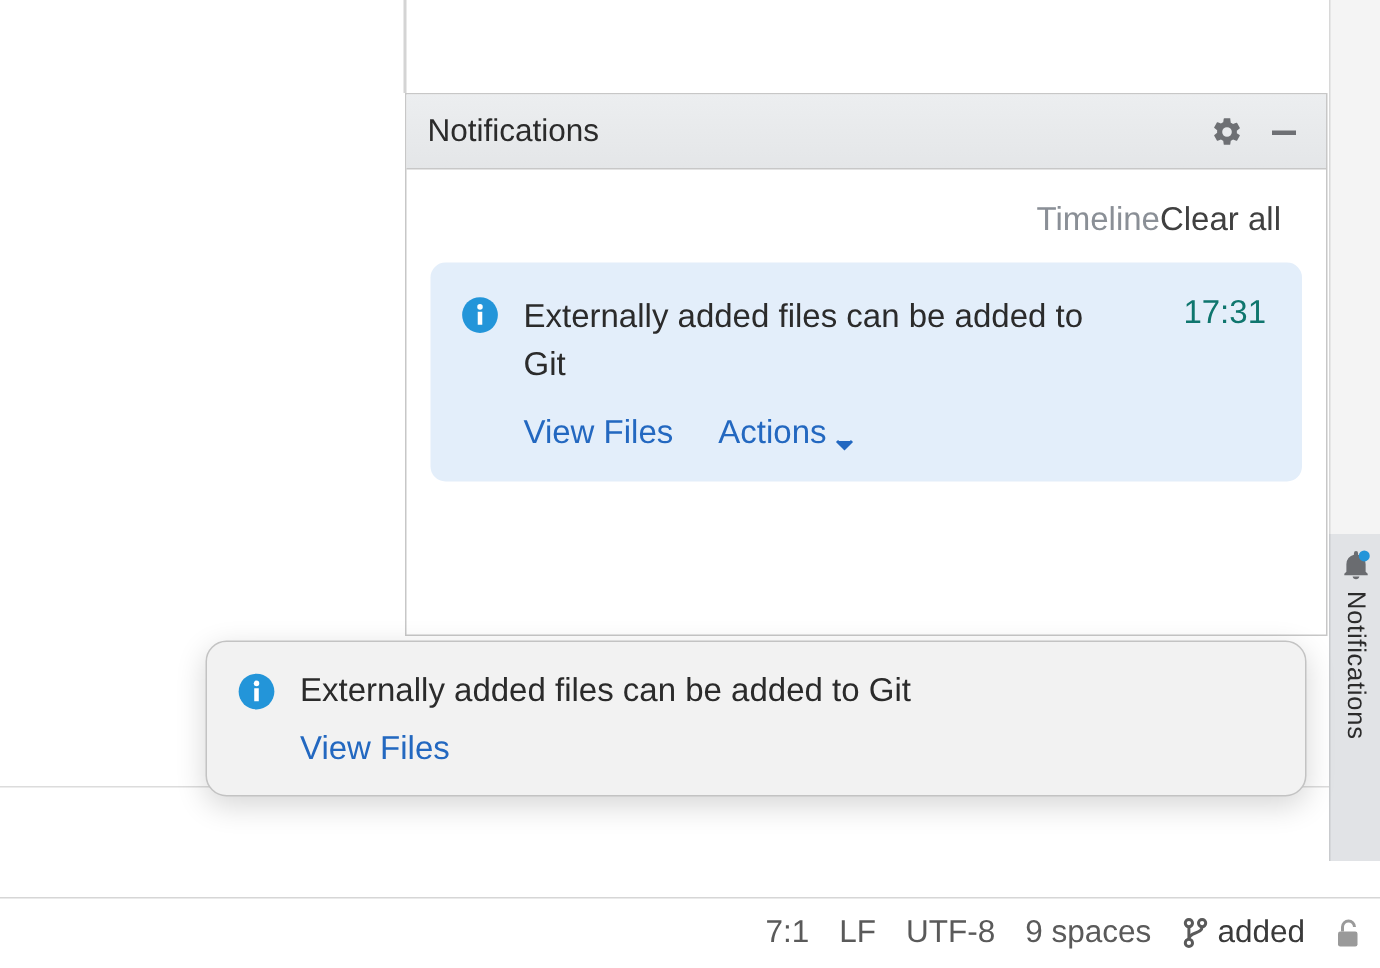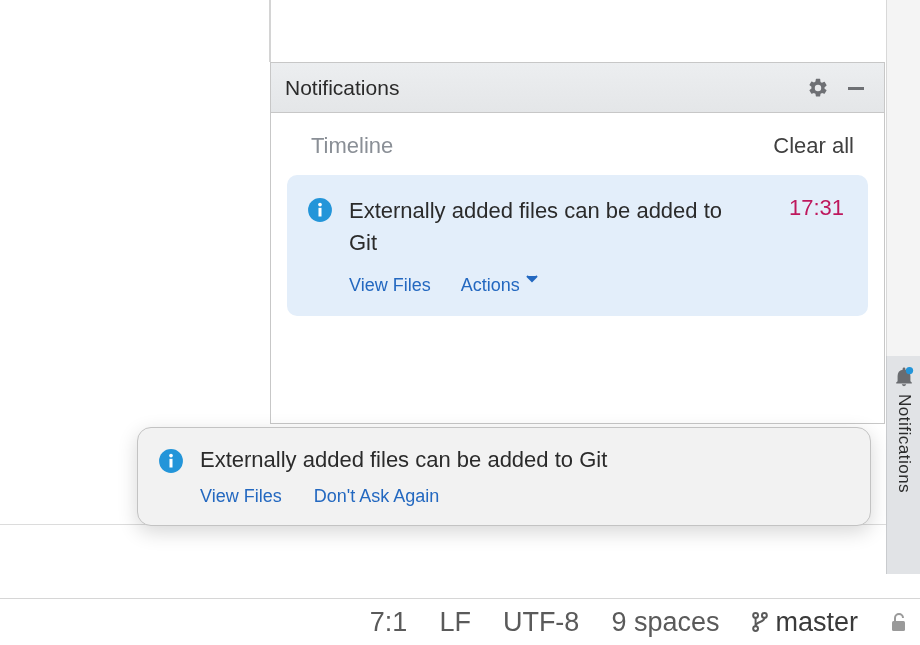--- a/index.html
+++ b/index.html
@@ -72,20 +72,21 @@
 
   .timeline-row {
     display: flex;
     align-items: center;
     padding: 0 16px 16px 26px;
   }
   .timeline-label {
     flex: 1;
     font-size: 22px;
     color: #8a8f96;
+    text-align: right;
   }
   .clear-all {
     font-size: 22px;
     color: #404040;
     cursor: pointer;
   }
 
   .notif-card {
     background: #e3eefa;
     border-radius: 10px;
@@ -105,38 +106,38 @@
   }
   .info-icon svg { display: block; }
   .notif-text {
     flex: 1;
     font-size: 22px;
     color: #2b2b2b;
     line-height: 1.45;
   }
   .notif-time {
     font-size: 22px;
-    color: #be185d;
+    color: #0f766e;
     margin-left: 26px;
   }
   .notif-actions {
     display: flex;
     gap: 30px;
     margin-top: 16px;
     margin-left: 42px;
     align-items: center;
   }
   .link {
-    font-size: 18px;
+    font-size: 22px;
     color: #2368c0;
     cursor: pointer;
   }
   .dropdown-link {
     display: flex;
-    align-items: flex-start;
+    align-items: flex-end;
     gap: 6px;
   }
 
   
   .balloon {
     position: absolute;
     left: 137px;
     top: 427px;
     width: 734px;
     background: #f2f2f2;
@@ -215,22 +216,22 @@
     position: absolute;
     left: 0;
     bottom: 0;
     width: 920px;
     height: 47px;
     background: #ffffff;
     border-top: 1px solid #d6d6d6;
     display: flex;
     justify-content: flex-end;
     padding: 0 12px 0 0;
-    gap: 32px;
-    font-size: 27px;
+    gap: 20px;
+    font-size: 21px;
     color: #5a5a5a;
   }
   .status-item {
     display: flex;
     align-items: center;
     gap: 6px;
     cursor: pointer;
   }
   .branch-name { color: #3a3a3a; }
   .lock-icon { color: #8b8b8b; }
@@ -311,38 +312,37 @@
       <svg width="26" height="26" viewBox="0 0 24 24">
         <circle cx="12" cy="12" r="11" fill="#2395d9"></circle>
         <rect x="10.6" y="10" width="2.8" height="8" fill="#fff"></rect>
         <circle cx="12" cy="7" r="1.7" fill="#fff"></circle>
       </svg>
     </div>
     <div class="balloon-text">Externally added files can be added to Git</div>
   </div>
   <div class="balloon-actions">
     <div class="link">View Files</div>
-    <div class="link">Don't Ask Again</div>
   </div>
 </div>
 
 <div class="statusbar">
   <div class="status-item">7:1</div>
   <div class="status-item">LF</div>
   <div class="status-item">UTF-8</div>
   <div class="status-item">9 spaces</div>
   <div class="status-item">
     <svg width="18" height="22" viewBox="0 0 16 20" fill="none" stroke="#5a5a5a" stroke-width="1.8">
       <circle cx="4" cy="4" r="2.2"></circle>
       <circle cx="12" cy="4" r="2.2"></circle>
       <circle cx="4" cy="16" r="2.2"></circle>
       <path d="M4 6.2 V13.8"></path>
       <path d="M12 6.2 C12 11 4 9 4 13.8"></path>
     </svg>
-    <span class="branch-name">master</span>
+    <span class="branch-name">added</span>
   </div>
   <div class="status-item lock-icon">
     <svg width="18" height="20" viewBox="0 0 18 20">
       <rect x="2" y="9" width="13" height="10" rx="1.5" fill="#9a9a9a"></rect>
       <path d="M5 9 V6 a4 4 0 0 1 8 0" fill="none" stroke="#9a9a9a" stroke-width="2"></path>
     </svg>
   </div>
 </div>
 
 </body></html>

